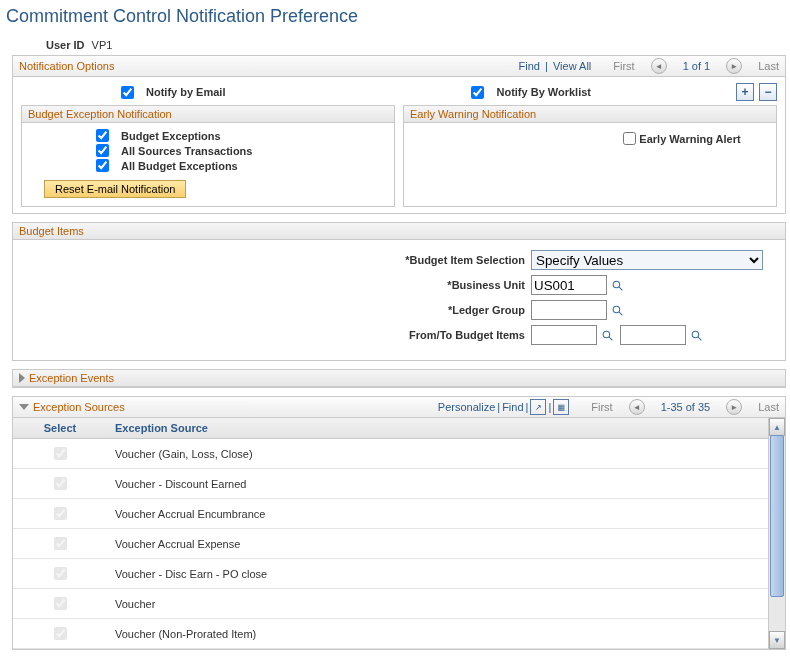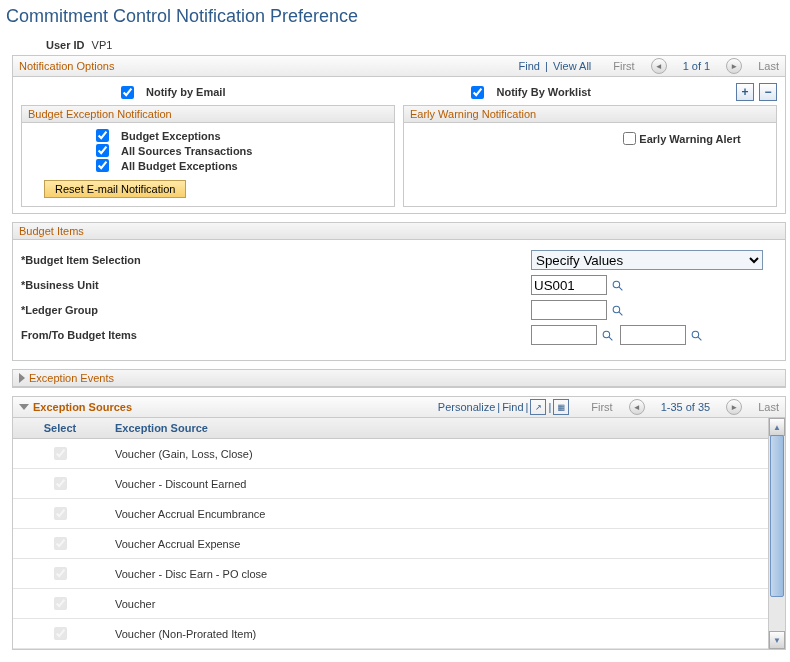--- a/index.html
+++ b/index.html
@@ -35,31 +35,31 @@
 
   .reset-btn { background: linear-gradient(#ffe9a8,#f8cf6d); border:1px solid #c0a050; padding:2px 10px; font-size:11px; cursor:pointer; margin:6px 0 0 14px; }
 
   .ew-body { padding:6px 8px; }
   .ew-row { display:flex; align-items:center; gap:0; margin-bottom:6px; }
   .ew-row .ew-label { font-weight:bold; text-align:right; width:180px; }
   .ew-row input[type=text]{ width:36px; border:1px solid #888; height:16px; }
 
   .bi-body { padding:10px 8px 10px 8px; }
   .form-row { display:flex; align-items:center; margin-bottom:5px; }
-  .form-row .flabel { width:504px; padding-right:6px; font-weight:bold; }
+  .form-row .flabel { width:504px; text-align:right; padding-right:6px; font-weight:bold; }
   .form-row select { width:232px; height:20px; border:1px solid #7a95b0; background:#f2f6fb; }
   .form-row input[type=text]{ height:16px; border:1px solid #888; }
   .form-row .lookup { display:inline-flex; width:14px; height:14px; margin-left:3px; align-items:center; justify-content:center; color:#3b6ea5; cursor:pointer; }
   .form-row .lookup svg { width:13px; height:13px; }
 
   .chev { width:0; height:0; border-top:5px solid transparent; border-bottom:5px solid transparent; border-left:6px solid #888; display:inline-block; margin-right:4px; }
   .chev.open { border-left:5px solid transparent; border-right:5px solid transparent; border-bottom:0; border-top:6px solid #888; }
 
   .es-header-row { display:flex; align-items:center; padding:2px 6px; background:linear-gradient(#fcfcfc,#ececec); border:1px solid #c9c9c9; margin:6px 8px 0 8px; border-bottom:0; }
-  .es-header-row .panel-title { color:#b85c00;font-weight:bold; }
+  .es-header-row .panel-title { color:#b85c00; }
   .es-header-row .spacer{flex:1;}
   .es-links { color:#2e5b8b; display:flex; align-items:center; gap:2px;}
   .es-links a { color:#2e5b8b; text-decoration:none; }
   .es-links .sep { color:#2e5b8b; }
   .popout-icon, .grid-icon { width:14px; height:14px; border:1px solid #5b7ba7; display:inline-flex; align-items:center; justify-content:center; font-size:8px; color:#2e5b8b; cursor:pointer; }
 
   .tbl-wrap { margin:0 8px 8px 8px; border:1px solid #c9c9c9; display:flex; }
   .tbl { flex:1; border-collapse:collapse; width:100%; }
   .tbl th { background: linear-gradient(#f2f2f2,#e4e4e4); text-align:left; padding:4px 8px; color:#2e5b8b; font-weight:bold; border-bottom:1px solid #c9c9c9; }
   .tbl th.sel { width:78px; text-align:center;margin-left:28px; }

